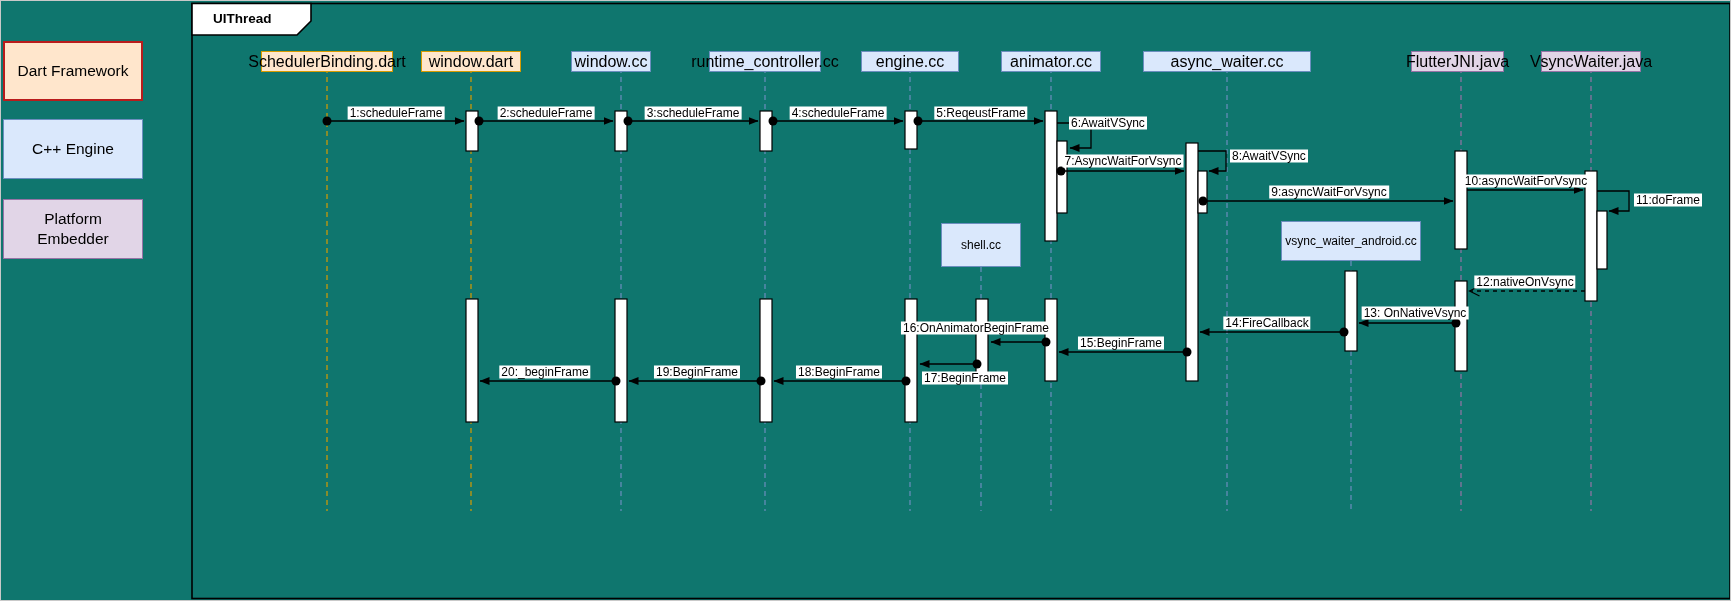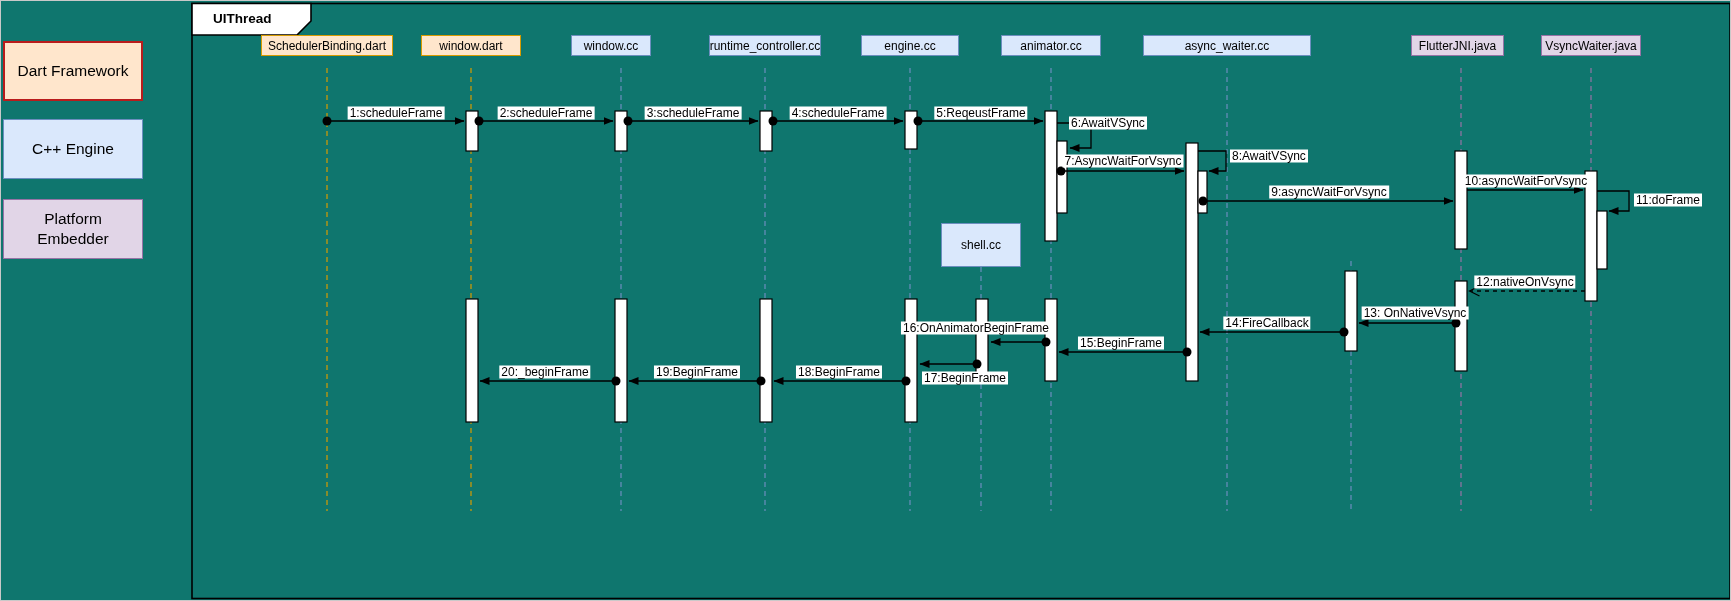--- a/index.html
+++ b/index.html
@@ -8,22 +8,22 @@
          font-family:"Liberation Sans",sans-serif;color:#000;}
   .stage svg{position:absolute;left:0;top:0;}
 
   .legend-box{position:absolute;left:2px;width:140px;height:60px;display:flex;
               align-items:center;justify-content:center;text-align:center;
               font-size:15.5px;line-height:20px;box-sizing:border-box;padding:4px 9px;}
   .lb-dart{background:#FFE6CC;border:2px solid #b91c1c;}
   .lb-engine{background:#DAE8FC;border:1px solid #6C8EBF;}
   .lb-platform{background:#E1D5E7;border:1px solid #9673A6;}
 
-  .hdr{position:absolute;top:34px;height:21px;display:flex;align-items:center;
-       justify-content:center;font-size:12px;box-sizing:border-box;white-space:nowrap;}
+  .hdr{position:absolute;top:50px;height:21px;display:flex;align-items:center;
+       justify-content:center;font-size:16px;box-sizing:border-box;white-space:nowrap;}
   .hdr-dart{background:#FFE6CC;border:1px solid #D79B00;}
   .hdr-engine{background:#DAE8FC;border:1px solid #6C8EBF;}
   .hdr-platform{background:#E1D5E7;border:1px solid #9673A6;}
 
   .part{position:absolute;display:flex;align-items:center;justify-content:center;
         font-size:12px;background:#DAE8FC;border:1px solid #6C8EBF;
         box-sizing:border-box;white-space:nowrap;text-align:right;}
 
   .msg{position:absolute;font-size:12px;line-height:13px;background:#ffffff;
        padding:0 2px;white-space:nowrap;transform:translate(-50%,-50%);}
@@ -166,20 +166,21 @@
   <div class="hdr hdr-dart" style="left:420px;width:100px;">window.dart</div>
   <div class="hdr hdr-engine" style="left:570px;width:80px;">window.cc</div>
   <div class="hdr hdr-engine" style="left:708px;width:112px;">runtime_controller.cc</div>
   <div class="hdr hdr-engine" style="left:860px;width:98px;">engine.cc</div>
   <div class="hdr hdr-engine" style="left:1000px;width:100px;">animator.cc</div>
   <div class="hdr hdr-engine" style="left:1142px;width:168px;">async_waiter.cc</div>
   <div class="hdr hdr-platform" style="left:1410px;width:93px;">FlutterJNI.java</div>
   <div class="hdr hdr-platform" style="left:1540px;width:100px;">VsyncWaiter.java</div>
 
   <div class="part" style="left:940px;top:222px;width:80px;height:44px;">shell.cc</div>
+  <div class="part" style="left:1280px;top:220px;width:140px;height:40px;">vsync_waiter_android.cc</div>
 
   <div class="msg" style="left:395px;top:112px;">1:scheduleFrame</div>
   <div class="msg" style="left:545px;top:112px;">2:scheduleFrame</div>
   <div class="msg" style="left:692px;top:112px;">3:scheduleFrame</div>
   <div class="msg" style="left:837px;top:112px;">4:scheduleFrame</div>
   <div class="msg" style="left:980px;top:112px;">5:ReqeustFrame</div>
   <div class="msg al" style="left:1068px;top:122px;">6:AwaitVSync</div>
   <div class="msg" style="left:1122px;top:160px;">7:AsyncWaitForVsync</div>
   <div class="msg al" style="left:1229px;top:155px;">8:AwaitVSync</div>
   <div class="msg" style="left:1328px;top:191px;">9:asyncWaitForVsync</div>

